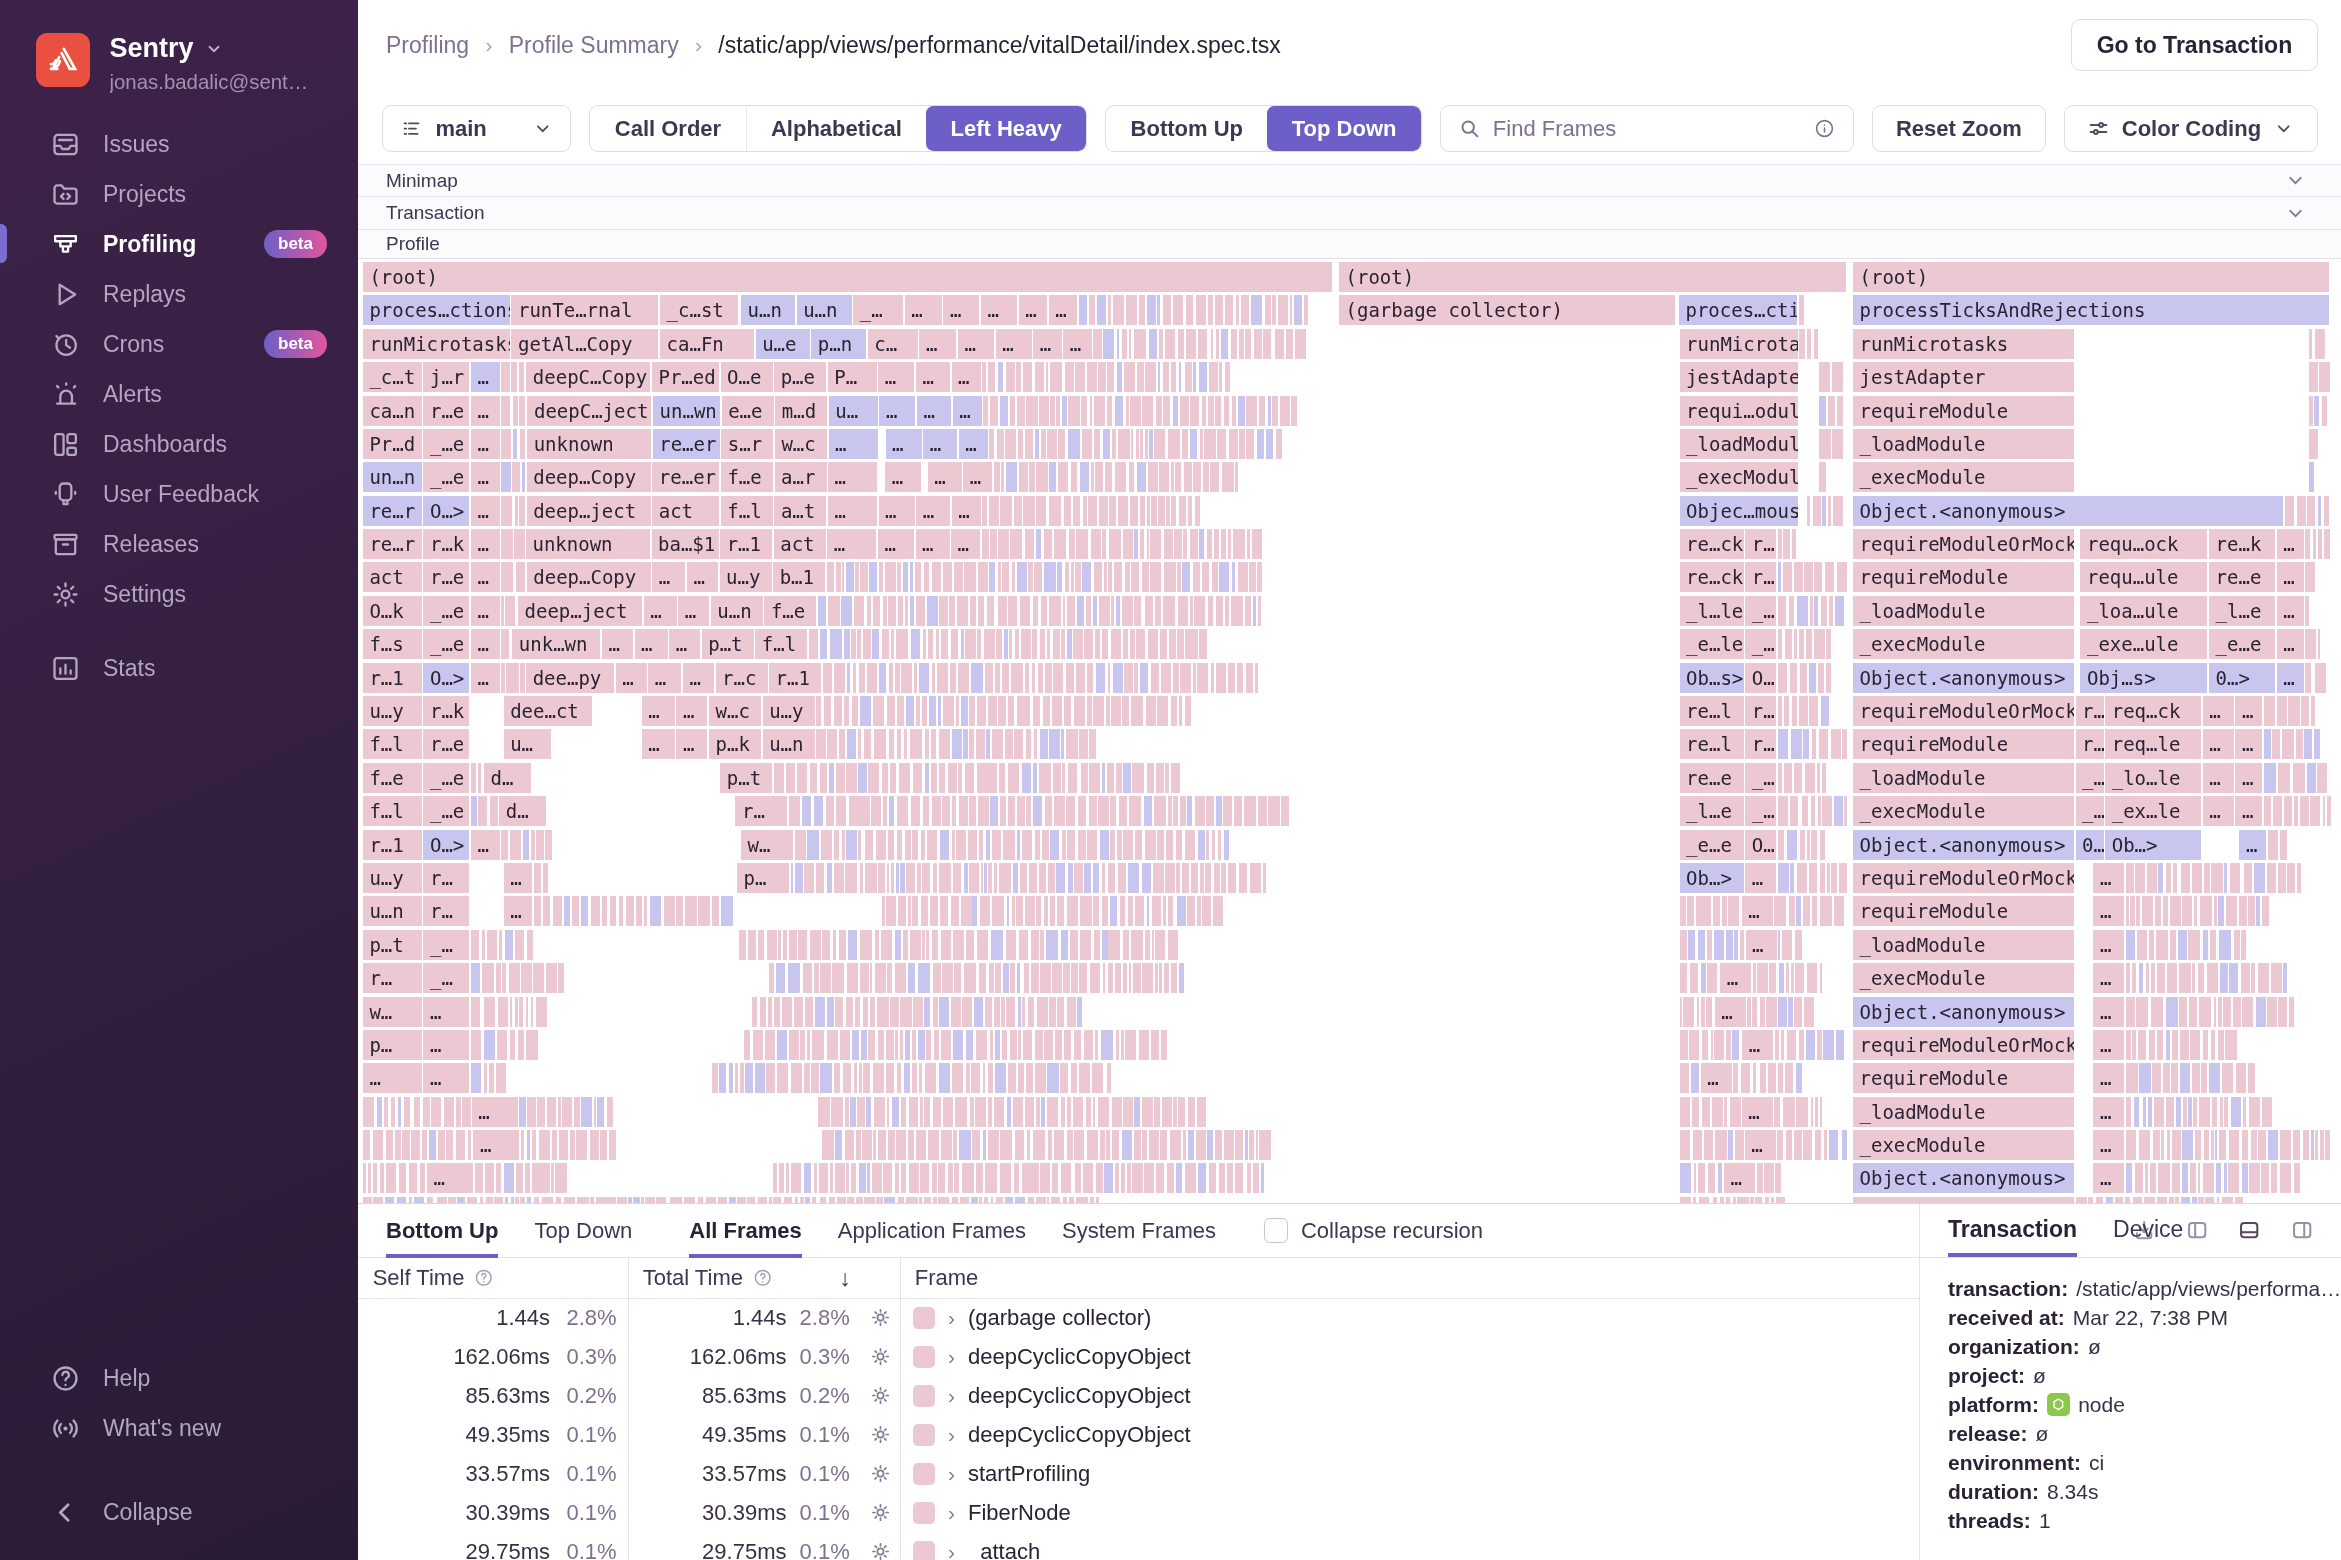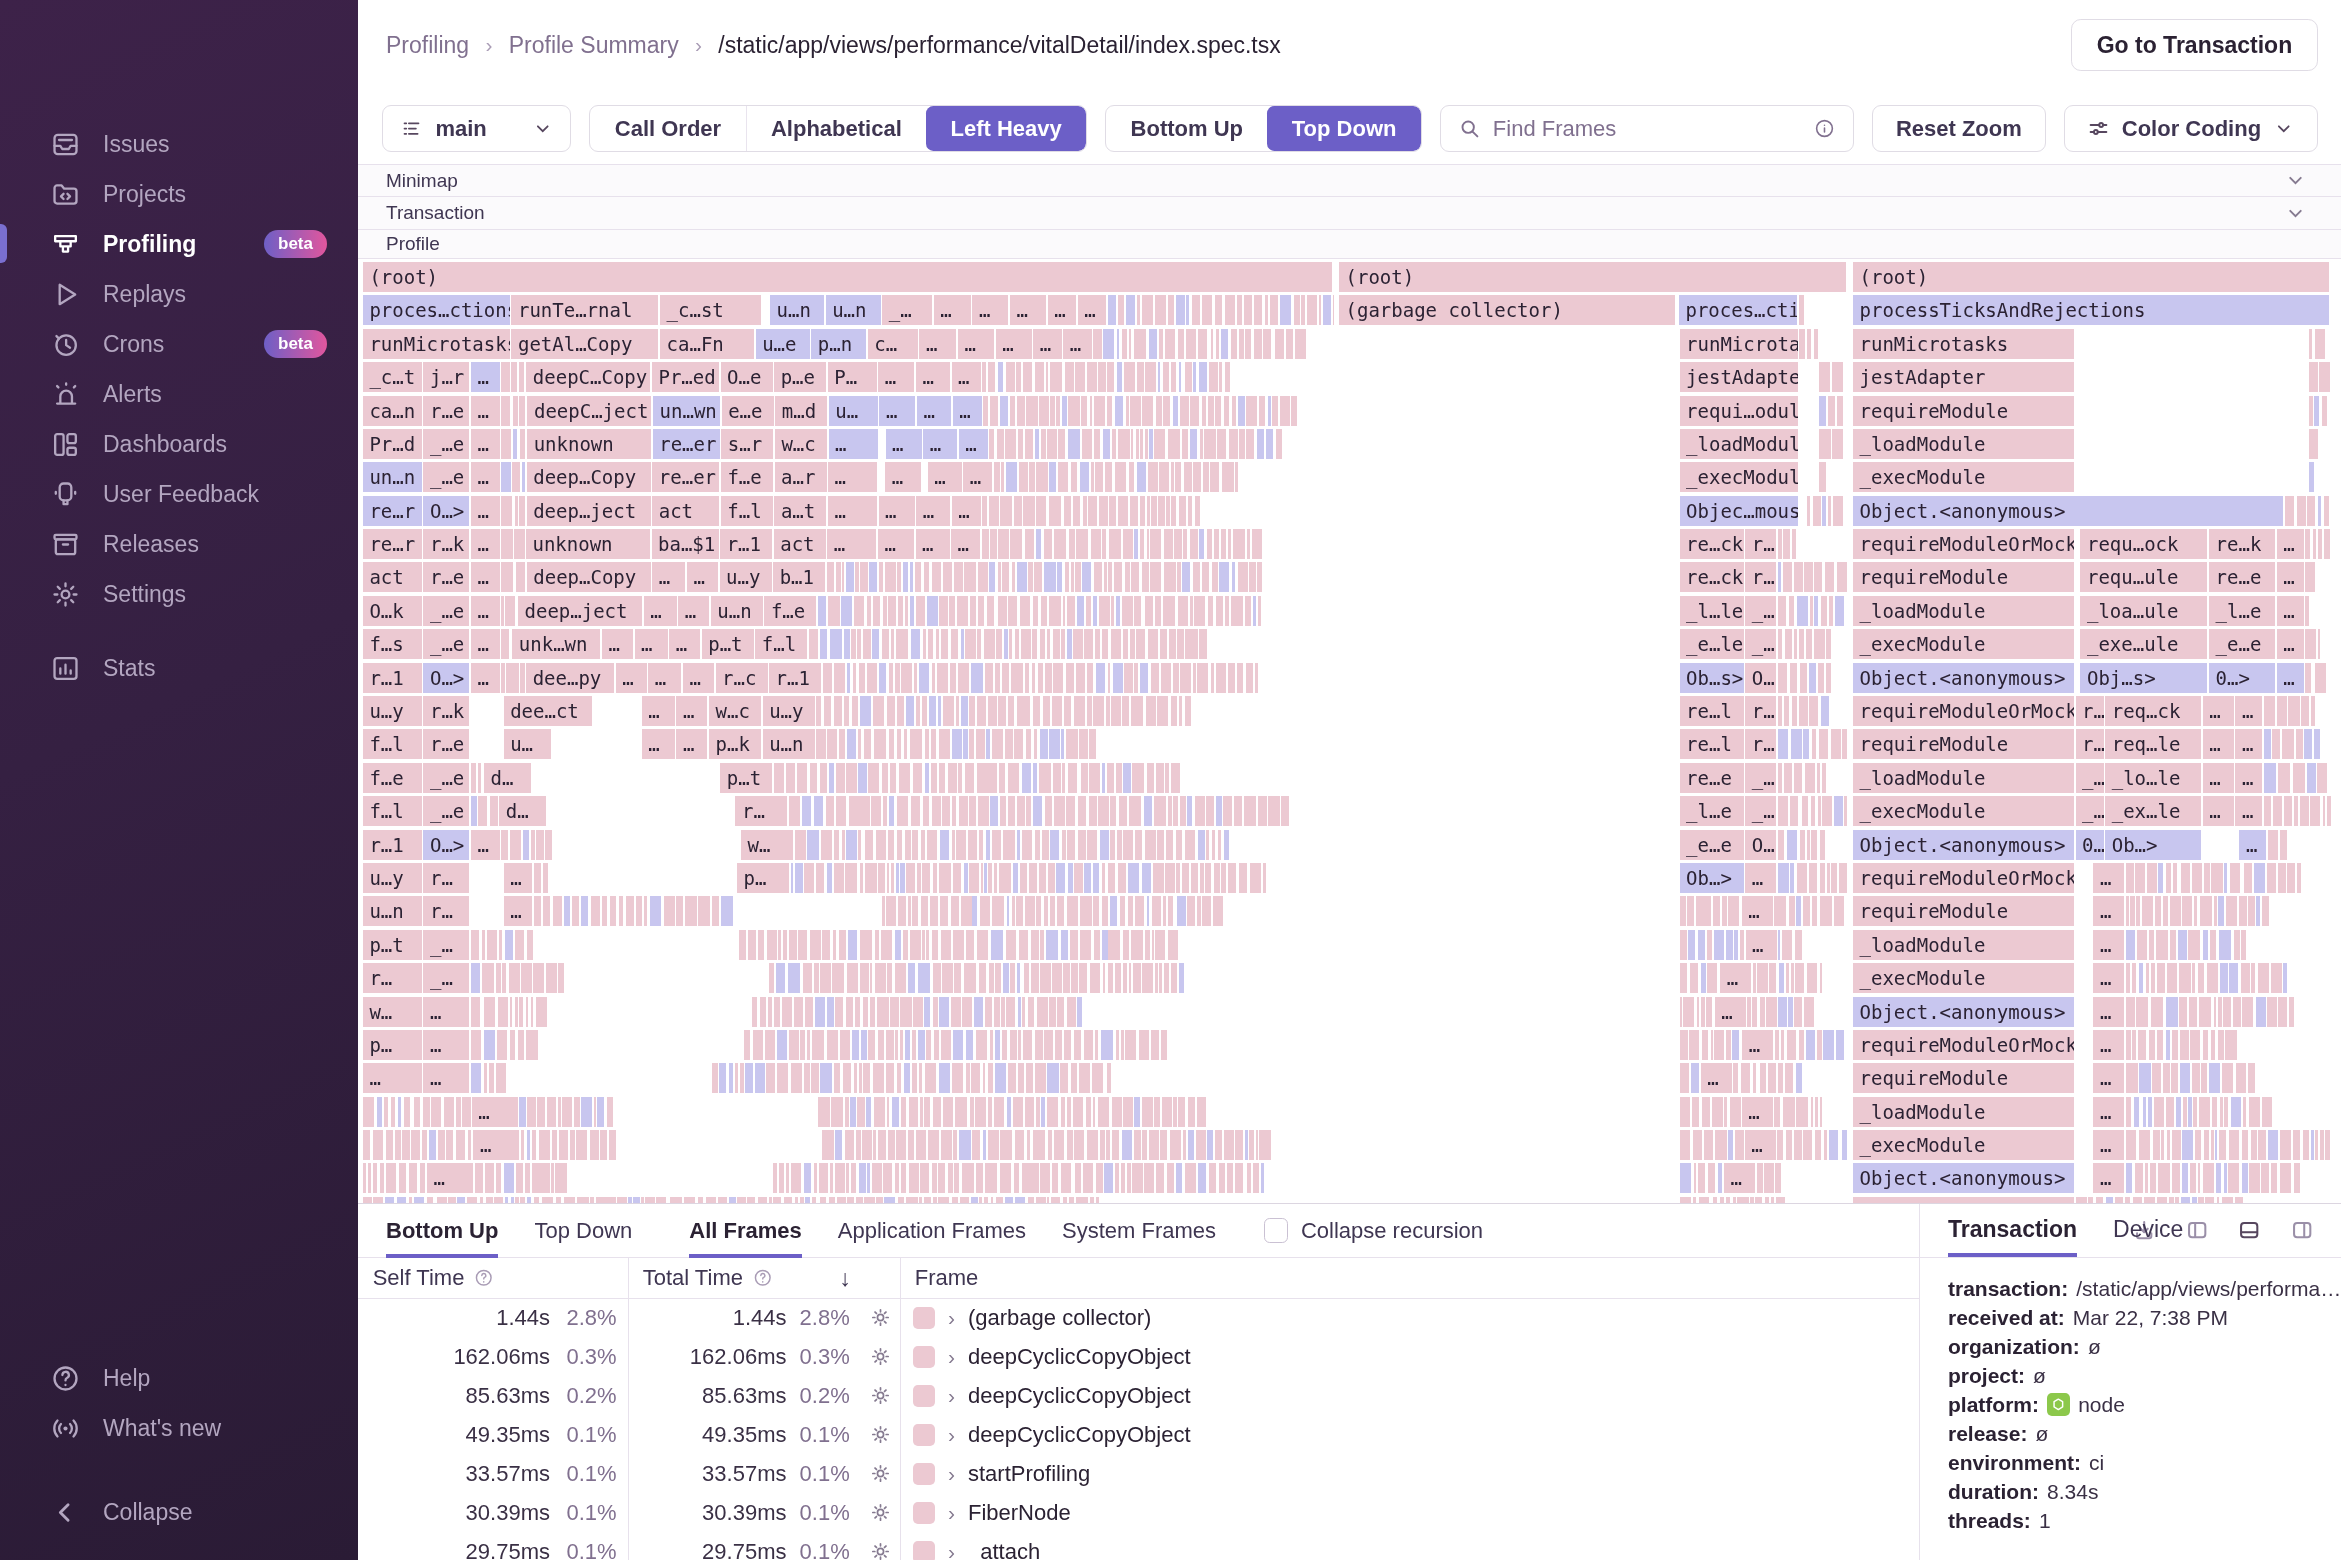--- a/index.html
+++ b/index.html
@@ -117,20 +117,40 @@
   .dkey{font-weight:bold;color:var(--text);}
   .dval{color:#3a3045;}
   .nodeicon{width:23px;height:23px;border-radius:4.9px;background:#8cc84b;display:inline-flex;align-items:center;justify-content:center;flex:none;}
 
   svg{display:block;}
 </style>
 </head>
 <body>
 
 <div class="sidebar">
+  <div class="brand">
+    <div class="logo">
+      <svg width="34" height="34" viewBox="0 0 24 24" fill="none" stroke="#fff" stroke-width="1.9" stroke-linecap="round">
+        <path d="M12.6 4.2 L20.5 18.2 H16.8"></path>
+        <path d="M11 7.2 L16.9 18.2"></path>
+        <path d="M3.5 18.2 c3.2 0 5.8-2.4 6.3-5.4"></path>
+        <path d="M3.5 15 c1.6 0 3-1.1 3.4-2.8"></path>
+        <path d="M9.3 10 L4.7 18.2 H8"></path>
+      </svg>
+    </div>
+    <div class="brand-text">
+      <div class="brand-name">
+          <span>Sentry</span>
+        <svg width="18" height="18" viewBox="0 0 24 24" fill="none" stroke="#cfc3da" stroke-width="2.4" stroke-linecap="round">
+            <path d="M6 9l6 6 6-6"></path>
+          </svg>
+      </div>
+      <div class="brand-email">jonas.badalic@sent…</div>
+    </div>
+  </div>
   <div class="nav" id="nav-items">
       <div class="nav-item">
         <span class="nicon">
           <svg viewBox="0 0 24 24" fill="none" stroke="currentColor" stroke-width="1.8" stroke-linecap="round" stroke-linejoin="round">
             <rect x="3.5" y="4.5" width="17" height="15" rx="2.5"></rect>
             <path d="M3.5 13h4.5l1.5 2.5h5L16 13h4.5"></path>
             <path d="M7 8.5h10"></path>
           </svg>
         </span>
         <span>Issues</span>
@@ -334,21 +354,21 @@
   </div>
 
   <div class="flame-viewport" id="flame">
       <div class="fg-group" style="left: 4.9px; width: 971px;">
         <div class="fg-row" style="top: 0px;">
           <div class="fg-cell" style="width: 969px; margin-right: 1.6px;">(root)</div>
         </div>
         <div class="fg-row" style="top: 33px;">
           <div class="fg-cell lav" style="width: 147px; margin-right: 1.6px;">proces…ctions</div>
           <div class="fg-cell" style="width: 147px; margin-right: 1.6px;">runTe…rnal</div>
-          <div class="fg-cell" style="width: 101px; margin-right: 9px;">_c…st</div>
+          <div class="fg-cell" style="width: 78px; margin-right: 3px;">_c…st</div>
           <div class="fg-cell lav" style="width: 54px; margin-right: 1.6px;">u…n</div>
           <div class="fg-cell lav" style="width: 55px; margin-right: 1.6px;">u…n</div>
           <div class="fg-cell" style="width: 50px; margin-right: 1.6px;">_…</div>
           <div class="fg-cell" style="width: 37px; margin-right: 1.6px;">…</div>
           <div class="fg-cell" style="width: 36px; margin-right: 1.6px;">…</div>
           <div class="fg-cell" style="width: 36px; margin-right: 1.6px;">…</div>
           <div class="fg-cell" style="width: 28.5px; margin-right: 1.6px;">…</div>
           <div class="fg-cell" style="width: 28.5px; margin-right: 1.6px;">…</div>
           <div class="fg-cell sliver lav" style="width: 8px; margin-right: 2.4px;"></div>
           <div class="fg-cell sliver" style="width: 6px; margin-right: 1.4px;"></div>

